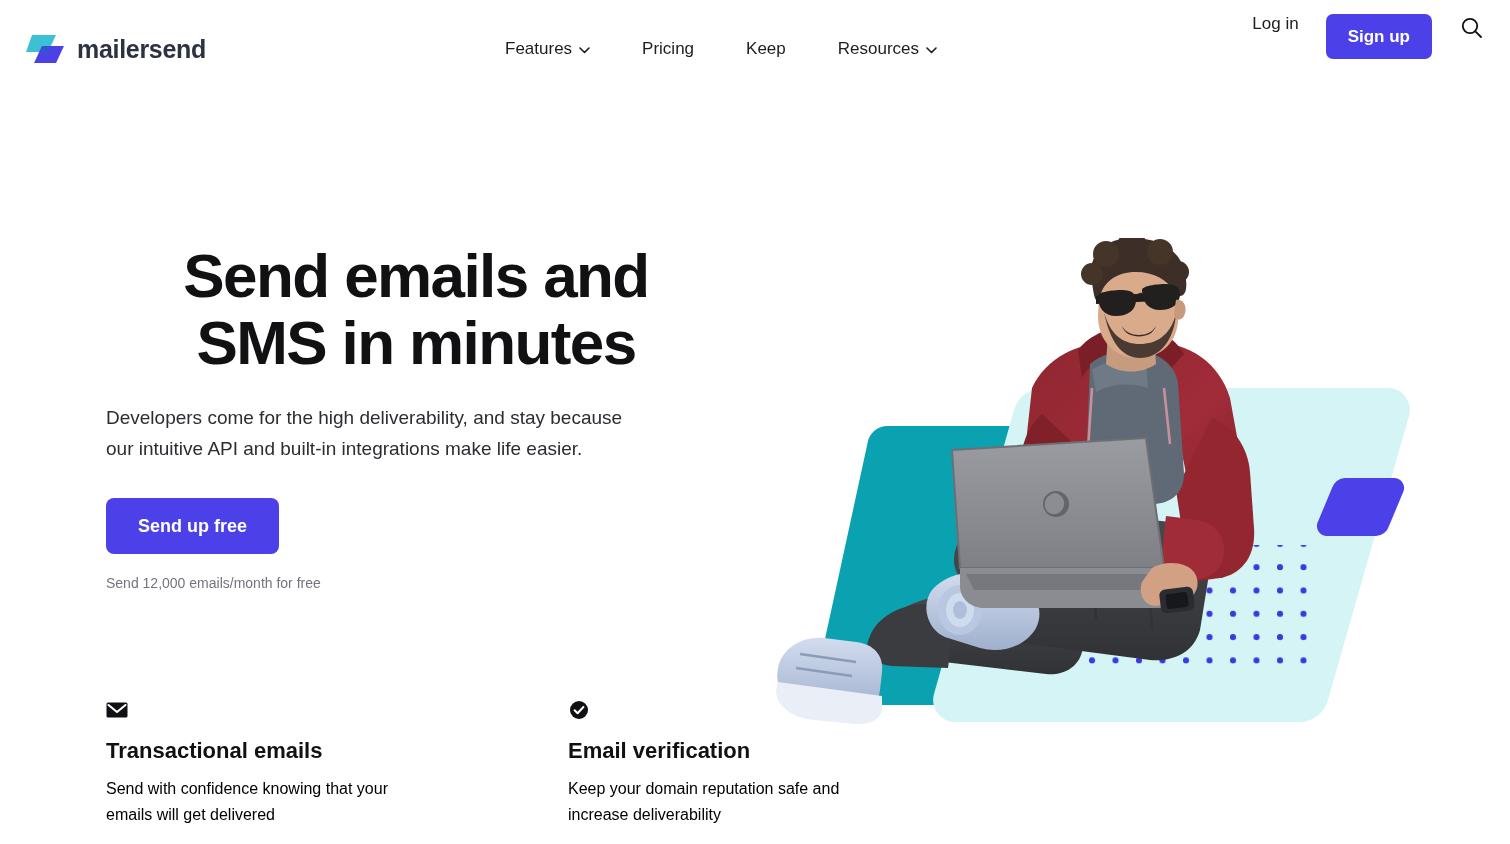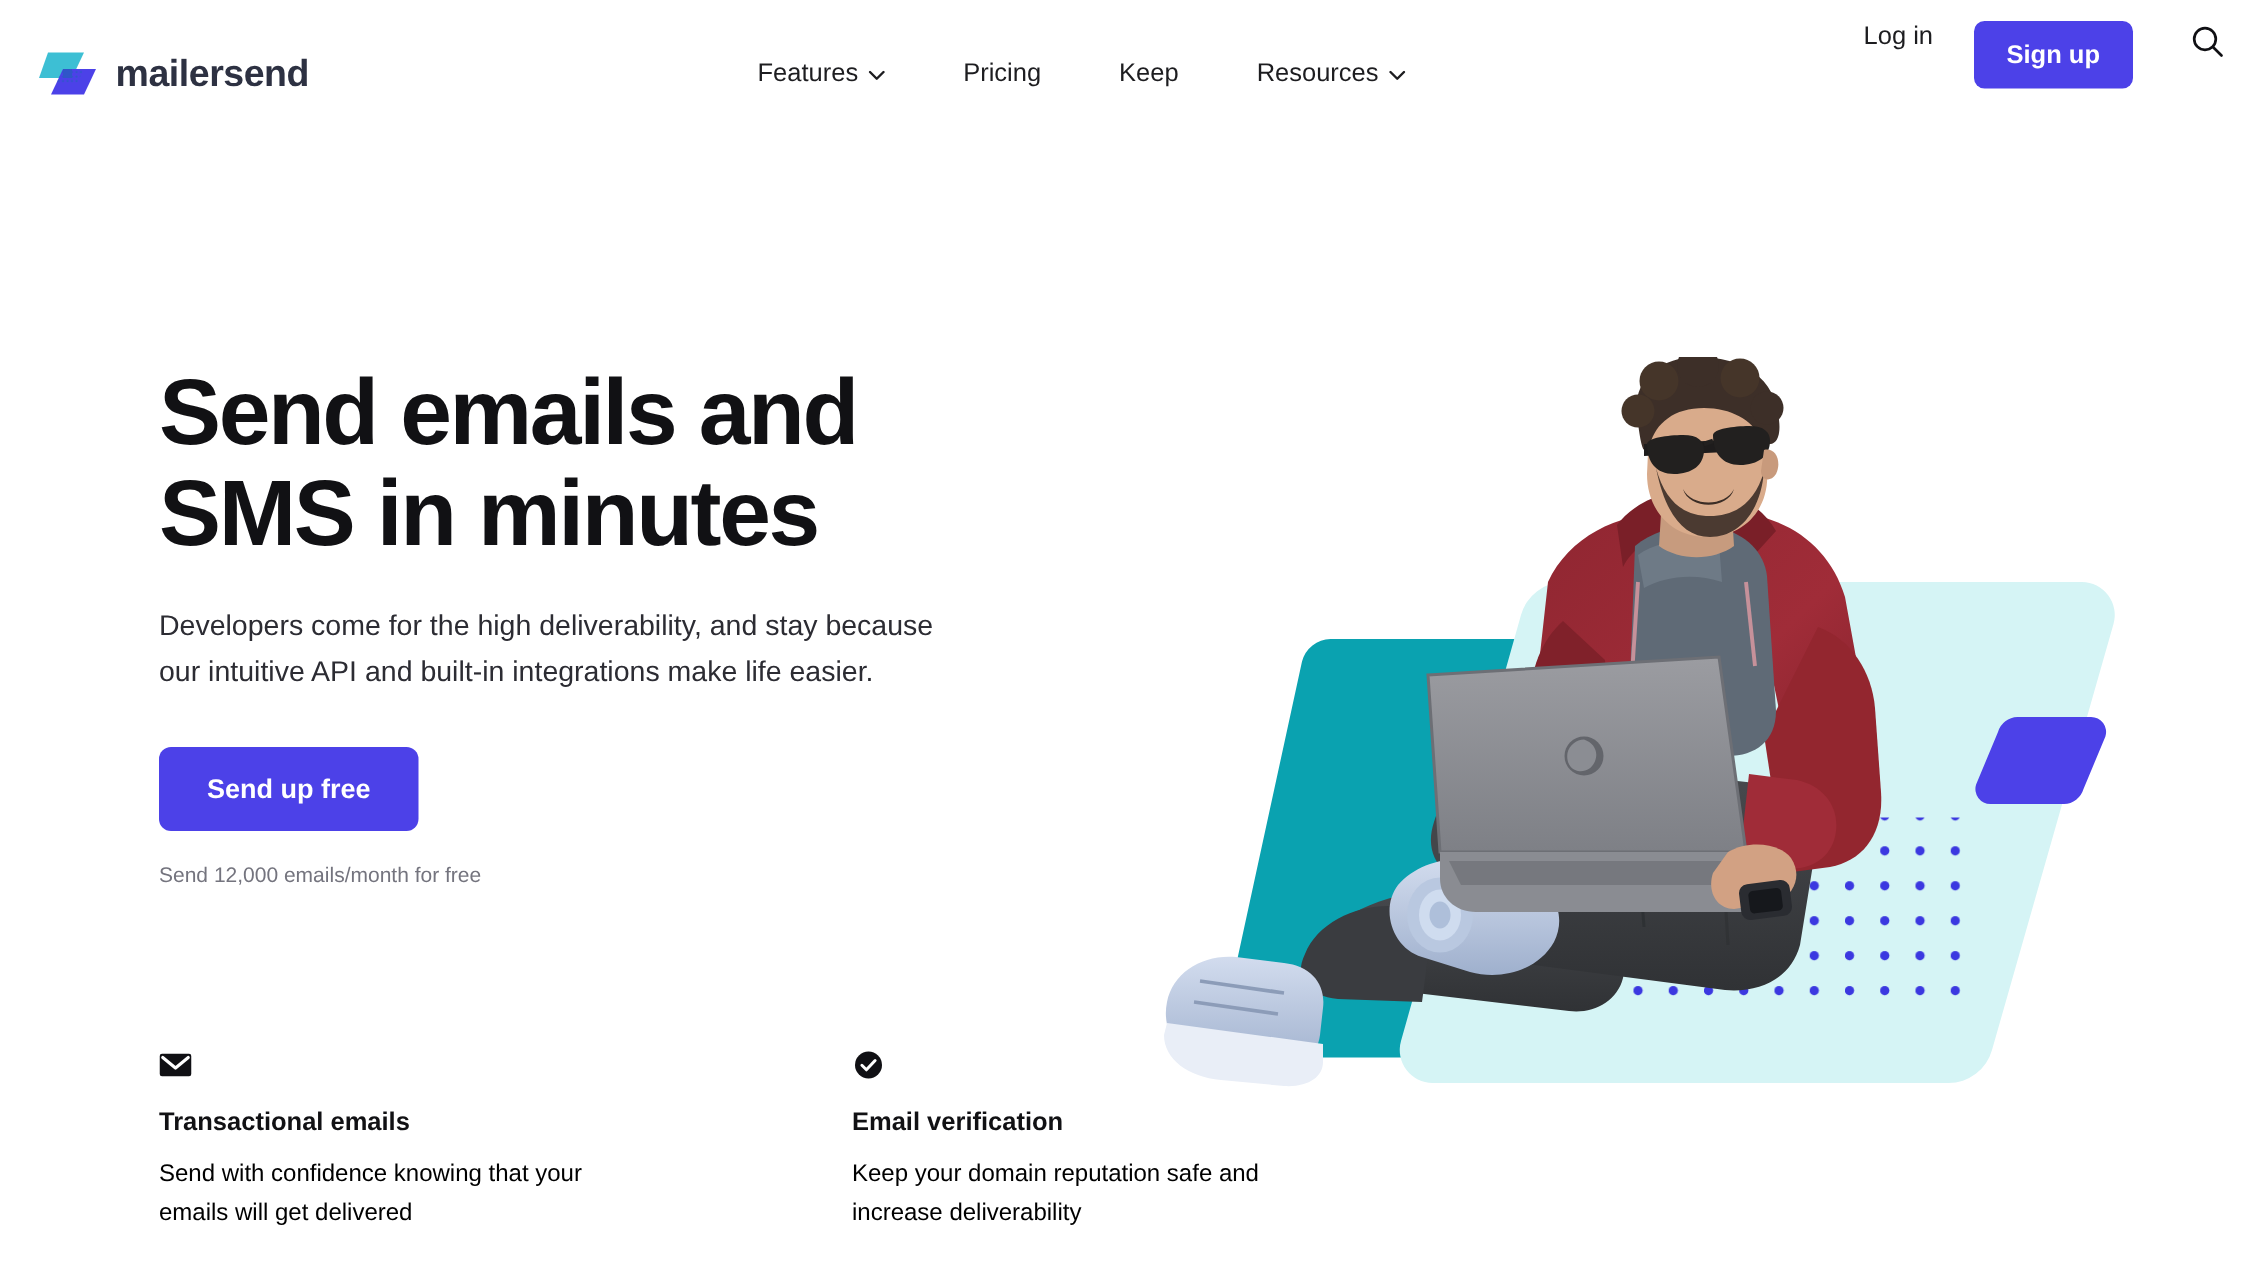--- a/index.html
+++ b/index.html
@@ -93,21 +93,21 @@
     color: #ffffff;
     font-size: 17px;
     font-weight: 700;
     border: none;
     border-radius: 7px;
     padding: 0 22px;
     height: 45px;
     line-height: 45px;
     cursor: pointer;
     font-family: "Liberation Sans", sans-serif;
-    margin-right: 36px;
+    margin-right: 26px;
     white-space: nowrap;
   }
   .search-btn {
     width: 26px;
     height: 26px;
     cursor: pointer;
     display: flex;
     align-items: center;
     justify-content: center;
     background: none;
@@ -126,20 +126,21 @@
     width: 620px;
   }
   .hero-title {
     font-size: 62px;
     line-height: 1.08;
     font-weight: 700;
     letter-spacing: -1.6px;
     color: #111114;
     margin-bottom: 26px;
     white-space: pre-line;
+    text-align: center;
   }
   .hero-sub {
     font-size: 19px;
     line-height: 1.62;
     color: #2c2c33;
     width: 600px;
     margin-bottom: 34px;
     white-space: pre-line;
   }
   .btn-cta {
@@ -198,21 +199,21 @@
   }
   .feature-icon {
     width: 22px;
     height: 22px;
     margin-bottom: 16px;
     color: #101014;
     display: block;
   }
   .feature-icon svg { display: block; }
   .feature-title {
-    font-size: 17px;
+    font-size: 22px;
     font-weight: 700;
     color: #111114;
     margin-bottom: 12px;
   }
   .feature-desc {
     font-size: 16px;
     line-height: 1.62;
     color: #000000;
     max-width: 330px;
   }

